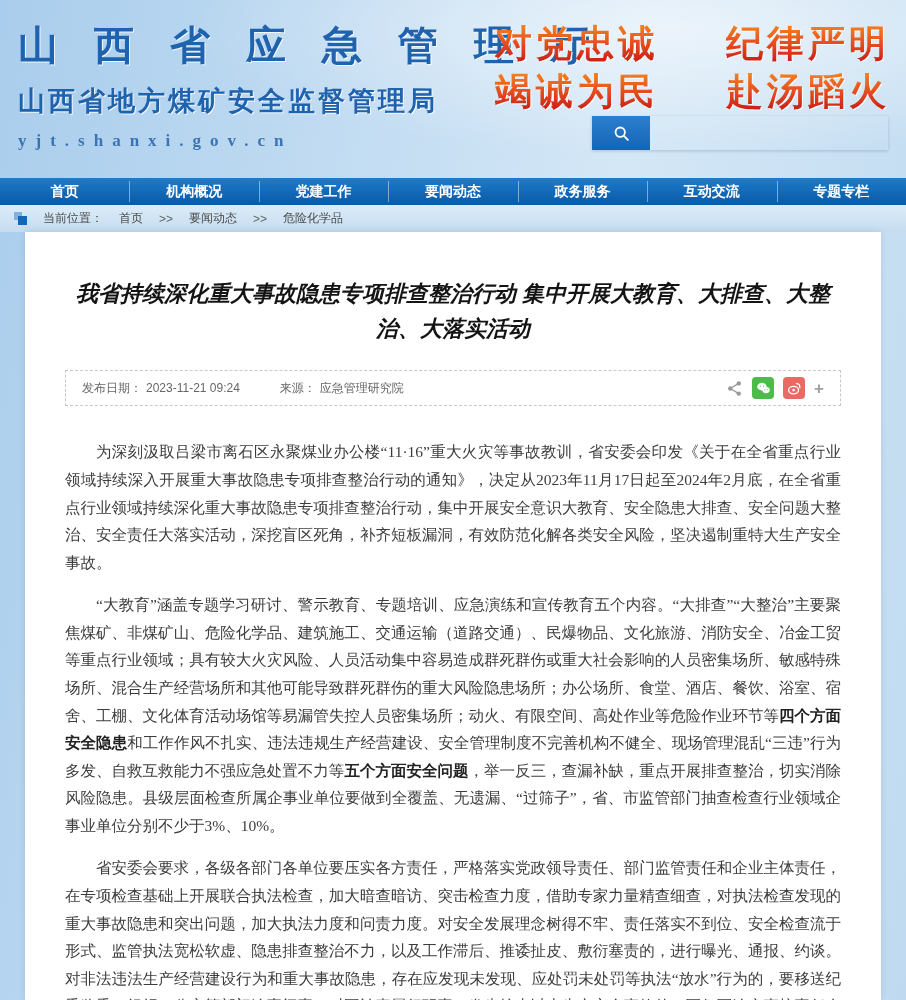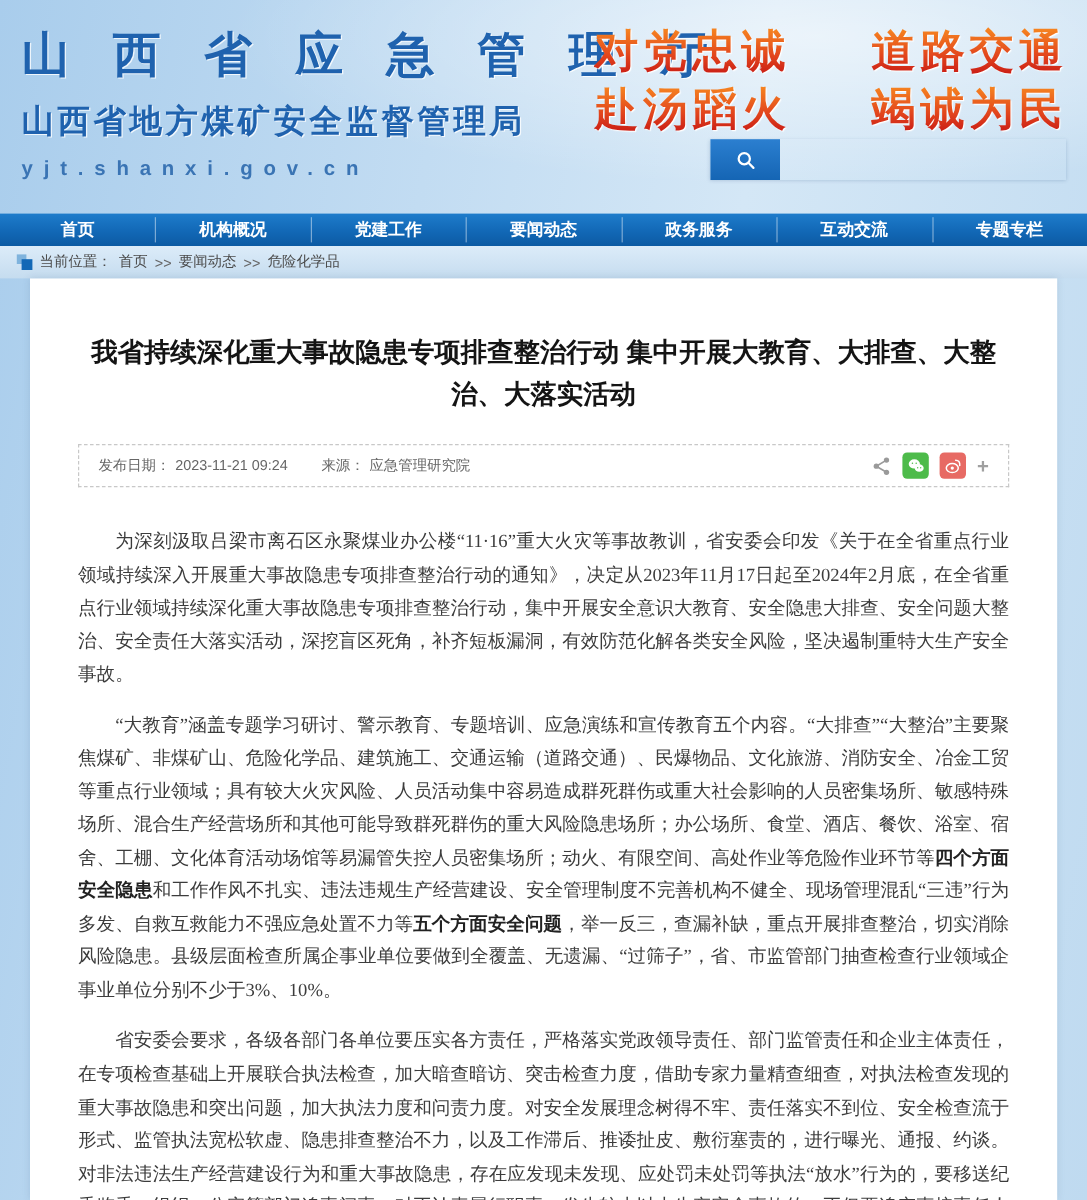--- a/index.html
+++ b/index.html
@@ -22,21 +22,21 @@
     text-shadow: 1px 1px 0 rgba(255,255,255,0.8);
     white-space: nowrap;
   }
   .site-subtitle {
     font-family: Liberation Serif, serif; font-weight: bold;
     font-size: 27px; letter-spacing: 3px; color: #1f62ae; margin-top: 10px;
     text-shadow: 1px 1px 0 rgba(255,255,255,0.8);
     white-space: nowrap;
   }
   .site-url {
-    font-family: Liberation Sans, sans-serif; font-weight: bold;
+    font-family: Liberation Serif, serif; font-weight: bold;
     font-size: 17px; letter-spacing: 9px; color: #3a74b4; margin-top: 12px;
     white-space: nowrap;
   }
   .slogan {
     position: absolute; right: 16px; top: 20px; text-align: right;
     font-family: "Liberation Serif", serif; font-weight: bold;
     font-size: 37px; line-height: 48px; white-space: nowrap;
   }
   .slogan .row { display: flex; gap: 67px; justify-content: flex-end; }
   .slogan .phrase {
@@ -71,49 +71,49 @@
     display: flex; align-items: center; justify-content: center;
     cursor: pointer; position: relative;
   }
   .nav-item + .nav-item::before {
     content: ""; position: absolute; left: 0; top: 3px; bottom: 3px;
     width: 1px; background: rgba(255,255,255,0.45);
   }
 
   
   .breadcrumb {
-    height: 27px; display: flex; align-items: center; gap: 6px;
+    height: 27px; display: flex; align-items: center; gap: 16px;
     padding: 0 14px; font-size: 12px; color: #4a4a4a;
     background: linear-gradient(180deg, #dcecf9, #c5dcef);
   }
   .crumb-icon { width: 13px; height: 13px; position: relative; display: inline-block; }
   .crumb-icon i { position: absolute; display: block; }
   .crumb-icon .sq1 { left: 0; top: 0; width: 8px; height: 8px; background: #7fb3dd; }
   .crumb-icon .sq2 { left: 4px; top: 4px; width: 9px; height: 9px; background: #1268b6; }
   .crumb-link { cursor: pointer; }
   .crumb-sep { color: #666; }
 
   
   .card {
     margin: 0 25px; background: #ffffff; height: 768px;
     padding: 0 40px; overflow: hidden;
     box-shadow: 0 0 6px rgba(70,100,140,0.18);
   }
   .article-title {
     margin-top: 44px; text-align: center;
-    font-size: 22px; font-weight: bold; color: #141414; line-height: 1.6;
+    font-size: 22px; font-weight: bold; color: #141414; line-height: 1.6; font-style: italic;
   }
   .meta-bar {
     margin-top: 24px; height: 36px;
     border: 1px dashed #c8c8c8;
     display: flex; align-items: center; justify-content: space-between;
     padding: 0 16px; font-size: 12px; color: #666;
   }
   .meta-left span { margin-right: 4px; }
-  .meta-left .gap { margin-left: 24px; }
+  .meta-left .gap { margin-left: 36px; }
   .share { display: flex; align-items: center; gap: 9px; }
   .share .sq {
     width: 22px; height: 22px; border-radius: 4px;
     display: flex; align-items: center; justify-content: center; cursor: pointer;
   }
   .share .wechat { background: #4dbb4a; }
   .share .weibo  { background: #e76a64; }
   .share .plain  { cursor: pointer; display:flex; align-items:center; }
   .plus-glyph { font-size: 17px; color: #a0a0a0; font-weight: bold; line-height: 1; cursor: pointer; }
 
@@ -131,25 +131,25 @@
 <div class="header">
   <div class="brand">
     <div class="site-title">山 西 省 应 急 管 理 厅</div>
     <div class="site-subtitle">山西省地方煤矿安全监督管理局</div>
     <div class="site-url">yjt.shanxi.gov.cn</div>
   </div>
 
   <div class="slogan">
     <div class="row">
       <span class="phrase">对党忠诚</span>
-      <span class="phrase">道路交通</span>
+      <span class="phrase">纪律严明</span>
     </div>
     <div class="row">
+      <span class="phrase">竭诚为民</span>
       <span class="phrase">赴汤蹈火</span>
-      <span class="phrase">竭诚为民</span>
     </div>
   </div>
 
   <div class="searchbar">
     <button class="search-btn">
       <span style="display:flex">
         <svg width="17" height="17" viewBox="0 0 20 20">
           <circle cx="8.5" cy="8.5" r="5.5" fill="none" stroke="#fff" stroke-width="2.2"></circle>
           <line x1="12.8" y1="12.8" x2="17.5" y2="17.5" stroke="#fff" stroke-width="2.2" stroke-linecap="round"></line>
         </svg>

